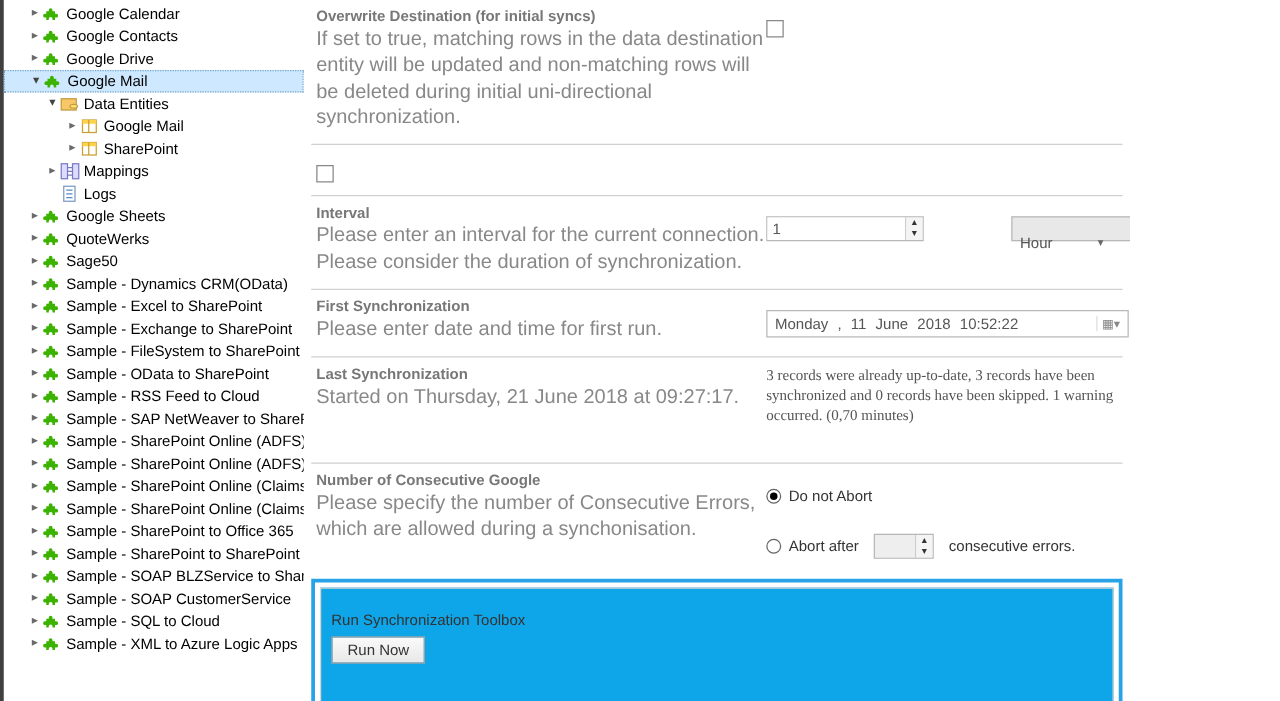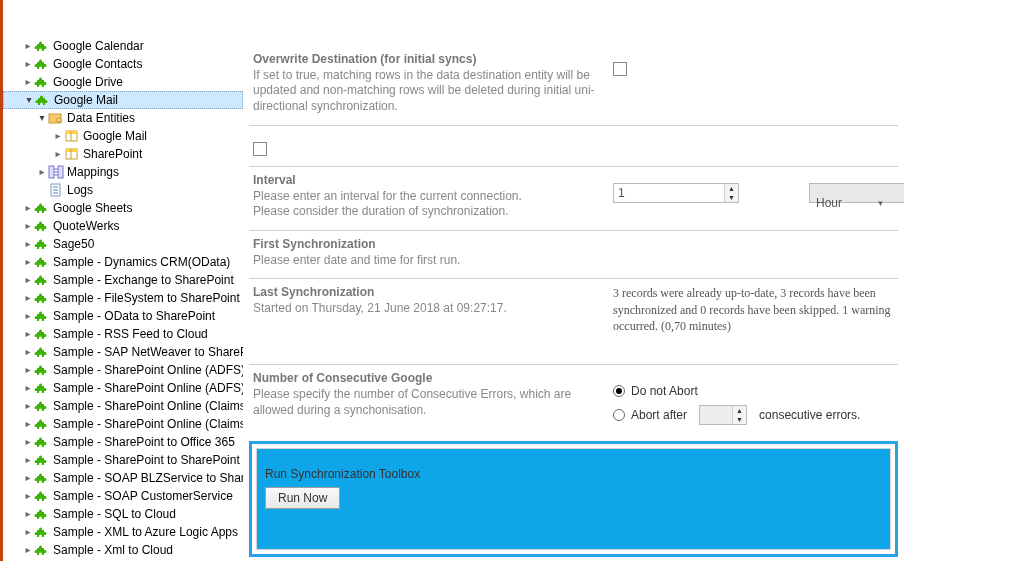--- a/index.html
+++ b/index.html
@@ -8,22 +8,21 @@
     font-family: "Segoe UI", Tahoma, sans-serif;
     font-size: 12px;
     color: #333;
     background: #fff;
     overflow: hidden;
   }
   .app {
     display: flex;
     width: 904px;
     height: 561px;
-    border-left: 3px solid #c2410c;
-    align-items: flex-end;
+    border-left: 3px solid #404040;
   }
   
   .sidebar {
     width: 240px;
     flex-shrink: 0;
     padding: 2px 0;
     overflow: hidden;
   }
   .tree { list-style: none; margin: 0; padding: 0; }
   .tree li { white-space: nowrap; }
@@ -74,21 +73,21 @@
   }
   .section:first-child { border-top: none; }
   .section .left { width: 360px; flex-shrink:0; }
   .section .right { flex:1; display:flex; align-items:flex-start; gap:10px; padding-top:10px; }
   .section h4 {
     margin: 0 0 2px 0;
     font-size: 12px;
     font-weight: bold;
     color: #777;
   }
-  .section .desc { color: #888; font-size: 12px; line-height: 1.3; }
+  .section .desc { color: #888; font-size: 16px; line-height: 1.3; }
 
   
   .chk {
     width: 14px; height: 14px;
     border: 1px solid #888;
     background: #fff;
   }
 
   
   .spin {
@@ -328,20 +327,31 @@
           </div>
         </li>
       <li>
           <div class="row indent-1">
             <span class="chev closed"></span>
             <span class="icon">
               <svg width="16" height="16">
                 <path d="M3 6h2v-1a1.5 1.5 0 1 1 3 0v1h2v2h1a1.5 1.5 0 1 1 0 3h-1v2h-2v-1a1.5 1.5 0 1 0-3 0v1h-2v-2h-1a1.5 1.5 0 1 1 0-3h1z" fill="#3bb300"></path>
               </svg>
             </span>
+            <span class="txt">Sample - Excel to SharePoint</span>
+          </div>
+        </li>
+      <li>
+          <div class="row indent-1">
+            <span class="chev closed"></span>
+            <span class="icon">
+              <svg width="16" height="16">
+                <path d="M3 6h2v-1a1.5 1.5 0 1 1 3 0v1h2v2h1a1.5 1.5 0 1 1 0 3h-1v2h-2v-1a1.5 1.5 0 1 0-3 0v1h-2v-2h-1a1.5 1.5 0 1 1 0-3h1z" fill="#3bb300"></path>
+              </svg>
+            </span>
             <span class="txt">Sample - Exchange to SharePoint</span>
           </div>
         </li>
       <li>
           <div class="row indent-1">
             <span class="chev closed"></span>
             <span class="icon">
               <svg width="16" height="16">
                 <path d="M3 6h2v-1a1.5 1.5 0 1 1 3 0v1h2v2h1a1.5 1.5 0 1 1 0 3h-1v2h-2v-1a1.5 1.5 0 1 0-3 0v1h-2v-2h-1a1.5 1.5 0 1 1 0-3h1z" fill="#3bb300"></path>
               </svg>
@@ -483,31 +493,20 @@
         </li>
       <li>
           <div class="row indent-1">
             <span class="chev closed"></span>
             <span class="icon">
               <svg width="16" height="16">
                 <path d="M3 6h2v-1a1.5 1.5 0 1 1 3 0v1h2v2h1a1.5 1.5 0 1 1 0 3h-1v2h-2v-1a1.5 1.5 0 1 0-3 0v1h-2v-2h-1a1.5 1.5 0 1 1 0-3h1z" fill="#3bb300"></path>
               </svg>
             </span>
             <span class="txt">Sample - XML to Azure Logic Apps</span>
-          </div>
-        </li>
-      <li>
-          <div class="row indent-1">
-            <span class="chev closed"></span>
-            <span class="icon">
-              <svg width="16" height="16">
-                <path d="M3 6h2v-1a1.5 1.5 0 1 1 3 0v1h2v2h1a1.5 1.5 0 1 1 0 3h-1v2h-2v-1a1.5 1.5 0 1 0-3 0v1h-2v-2h-1a1.5 1.5 0 1 1 0-3h1z" fill="#3bb300"></path>
-              </svg>
-            </span>
-            <span class="txt">Sample - Xml to Cloud</span>
           </div>
         </li>
     </ul>
   </div>
 
   <div class="main">
     <div class="section">
       <div class="left">
         <h4>Overwrite Destination (for initial syncs)</h4>
         <div class="desc">If set to true, matching rows in the data destination entity will be updated and non-matching rows will be deleted during initial uni-directional synchronization.</div>
@@ -543,38 +542,44 @@
           <span class="dd">▾</span>
         </div>
       </div>
     </div>
 
     <div class="section">
       <div class="left">
         <h4>First Synchronization</h4>
         <div class="desc">Please enter date and time for first run.</div>
       </div>
+      <div class="right">
+        <div class="datebox">
+          <span class="val">Monday , 11 June 2018 10:52:22</span>
+          <span class="calicon">▦▾</span>
+        </div>
+      </div>
     </div>
 
     <div class="section" style="padding-bottom:30px;">
       <div class="left">
         <h4>Last Synchronization</h4>
         <div class="desc">Started  on Thursday, 21 June 2018 at 09:27:17.</div>
       </div>
       <div class="right" style="padding-top:0;">
         <div class="status">3 records were already up-to-date, 3 records have been synchronized and 0 records have been skipped. 1 warning occurred. (0,70 minutes)</div>
       </div>
     </div>
 
     <div class="section">
       <div class="left">
         <h4>Number of Consecutive Google</h4>
         <div class="desc">Please specify the number of Consecutive Errors, which are allowed during a synchonisation.</div>
       </div>
-      <div class="right" style="flex-direction:column; gap:4px;">
+      <div class="right" style="flex-direction:column; gap:20px;">
         <div class="radio-row">
           <span class="radio checked"></span>
           <span>Do not Abort</span>
         </div>
         <div class="radio-row">
           <span class="radio"></span>
           <span>Abort after</span>
           <div class="spin short" style="margin-left:6px; background:#eee;">
             <input style="background: rgb(238, 238, 238);">
             <div class="arrows">

